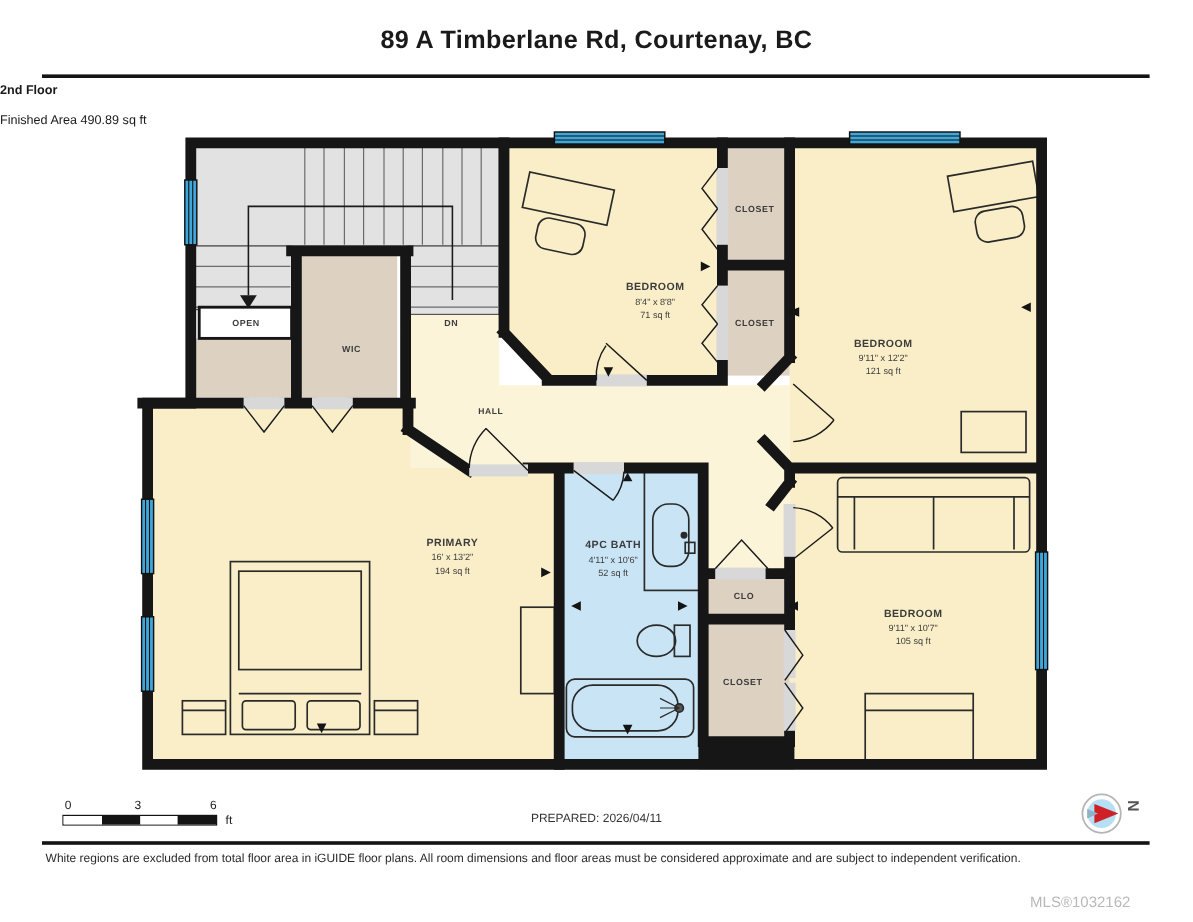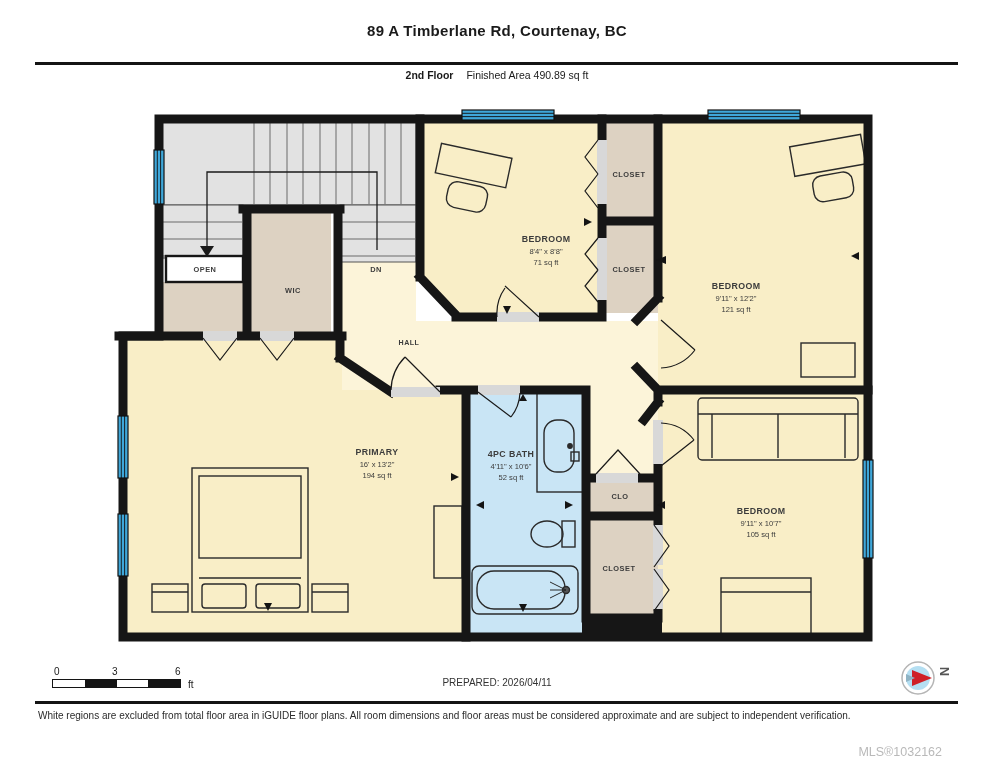--- a/index.html
+++ b/index.html
@@ -1,21 +1,21 @@
 <!DOCTYPE html>
 <html><head>
 <meta charset="utf-8">
 <style>
   html,body{margin:0;padding:0;background:#ffffff;}
   body{width:994px;height:768px;position:relative;overflow:hidden;
        font-family:"Liberation Sans", sans-serif;color:#1a1a1a;}
   .abs{position:absolute;}
-  .title{top:22px;left:0;width:994px;text-align:center;font-size:15px;font-weight:bold;letter-spacing:.3px;}
+  .title{top:22px;left:0;width:994px;text-align:center;font-size:21px;font-weight:bold;letter-spacing:.3px;}
   .hline{left:35px;width:923px;height:3px;background:#141414;}
-  .subtitle{top:69px;left:0;width:994px;display:flex;justify-content:center;gap:13px;font-size:10.5px;}
+  .subtitle{top:69px;left:0;width:994px;display:flex;justify-content:flex-start;gap:13px;font-size:10.5px;flex-direction:column;}
   .subtitle .fl{font-weight:bold;}
   .scalewrap{left:52px;top:666px;width:160px;font-size:10px;}
   .ticks{position:relative;height:12px;}
   .ticks span{position:absolute;top:0;}
   .bar{margin-top:1px;width:127px;height:7px;border:1.2px solid #141414;display:flex;}
   .bar div{flex:1;}
   .seg-w{background:#ffffff;} .seg-b{background:#141414;}
   .ftlabel{position:absolute;left:136px;top:13px;}
   .prepared{top:677px;left:0;width:994px;text-align:center;font-size:10px;color:#333;}
   .bline{top:701px;}

